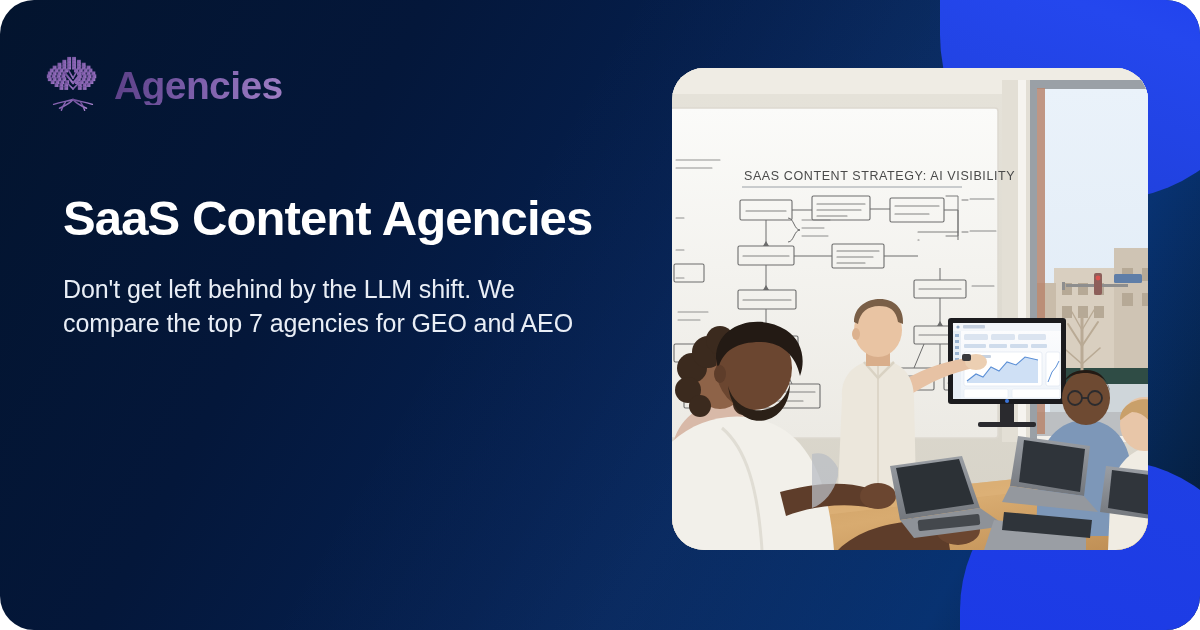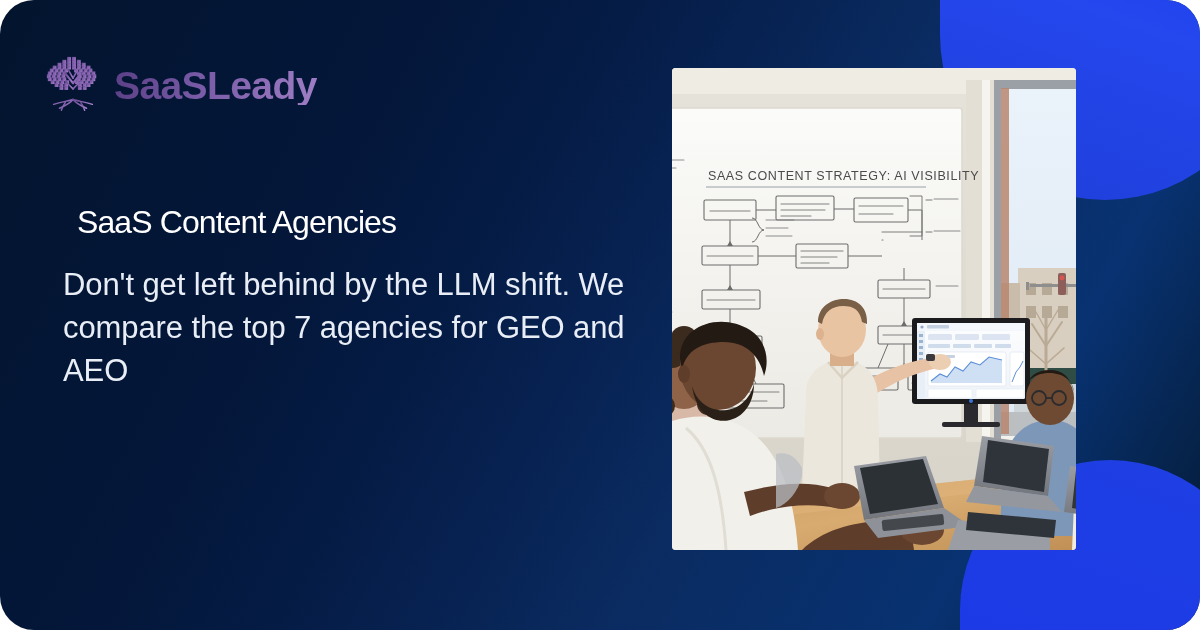--- a/index.html
+++ b/index.html
@@ -88,44 +88,44 @@
   }
 
   
   #copy {
     position: absolute;
     left: 63px;
     top: 188px;
     width: 600px;
   }
   #headline {
-    margin: 14px;
+    margin: 0;
     color: #ffffff;
-    font-size: 32px;
-    font-weight: 400;
+    font-size: 49px;
+    font-weight: 700;
     line-height: 1.26;
     letter-spacing: -0.9px;
   }
   #subhead {
     margin: 22px 0 0 0;
     color: #e9eef6;
-    font-size: 31px;
+    font-size: 25px;
     font-weight: 400;
     line-height: 1.38;
     letter-spacing: -0.1px;
   }
 
   
   #photo {
     position: absolute;
     left: 672px;
     top: 68px;
-    width: 404px;
+    width: 476px;
     height: 482px;
-    border-radius: 4px;
+    border-radius: 32px;
     overflow: hidden;
     background: #d8d5cd;
   }
   #photo svg { display: block; width: 100%; height: 100%; }
 </style>
 </head>
 <body>
 
 <div id="card">
 
@@ -229,21 +229,21 @@
       <g stroke="url(#tg)" fill="none" stroke-linecap="round" stroke-width="1.5">
         <path d="M32 47 C26 49 20 49 12 52"></path>
         <path d="M32 47 C38 49 44 49 52 52"></path>
         <path d="M32 47 C29 51 25 53 18 56"></path>
         <path d="M32 47 C35 51 39 53 46 56"></path>
         <path d="M32 47 L32 57"></path>
         <path d="M24 50 C22 53 21 55 20 58"></path>
         <path d="M40 50 C42 53 43 55 44 58"></path>
       </g>
     </svg>
-    <span id="logo-word">SaaSLeady</span>
+    <span id="logo-word">Agencies</span>
   </div>
 
   <div id="copy">
     <h1 id="headline">
       <span>SaaS Content Agencies</span><br>
     </h1>
     <p id="subhead">
       <span>Don't get left behind by the LLM shift. We</span><br>
       <span>compare the top 7 agencies for GEO and AEO</span>
     </p>

